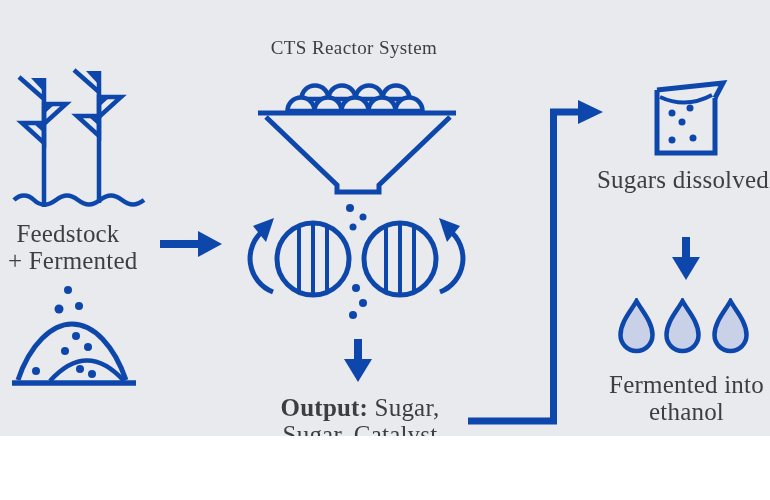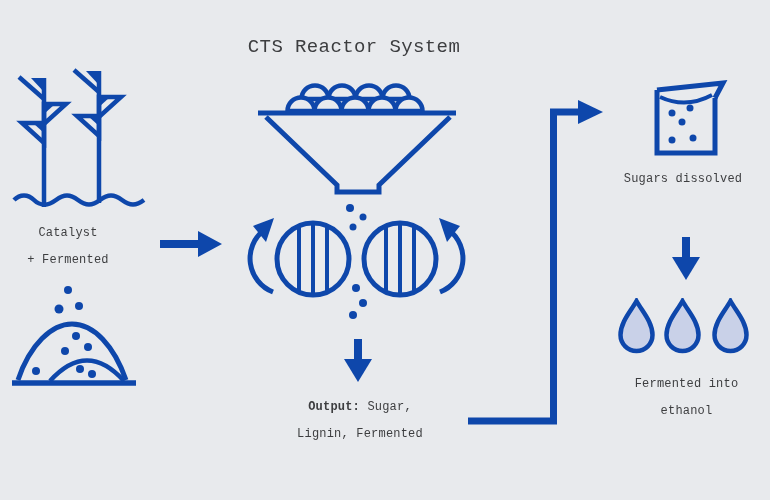--- a/index.html
+++ b/index.html
@@ -5,28 +5,28 @@
   :root {
     --background: #e8eaed;
     --ink: #0e47ab;
     --droplet-fill: #c9d1e8;
     --text: #3d3e40;
   }
   html, body { margin: 0; padding: 0; }
   #stage {
     position: relative;
     width: 770px;
-    height: 500px;
+    height: 436px;
     background: var(--background);
     overflow: hidden;
-    font-family: Liberation Mono, monospace;
+    font-family: Liberation Serif, serif;
   }
   .label {
     position: absolute;
-    font-size: 12px;
+    font-size: 25px;
     line-height: 27px;
     color: var(--text);
     text-align: center;
     letter-spacing: 0.2px;
     white-space: nowrap;
   }
   .title { font-size: 19px; letter-spacing: 0.4px; }
   .bold { font-weight: 700; margin-top: 7px; }
   .icon { position: absolute; color: var(--ink); display: block; }
 </style>
@@ -53,21 +53,21 @@
       <path d="M32,12 L19,12 L32,26 Z"></path>
       <path d="M32,38 L43,38 L32,48 Z"></path>
       <path d="M32,57 L21,57 L32,67 Z"></path>
       <path d="M87,5 L74,5 L87,19 Z"></path>
       <path d="M87,31 L98,31 L87,41 Z"></path>
       <path d="M87,50 L76,50 L87,60 Z"></path>
     </g>
   </svg>
 
   <div class="label" style="left:8px; top:220px; width:120px;">
-    <div>Catalyst</div>
+    <div>Feedstock</div>
     <div>+ Fermented</div>
   </div>
 
   <svg class="icon" style="left:10px; top:282px;" width="128" height="106" viewBox="0 0 128 106">
     <g stroke="currentColor" fill="none">
       <path d="M2,101 H126" stroke-width="5.5"></path>
       <path d="M8,98 C20,62 42,42 62,42 C84,42 104,64 116,98" stroke-width="5"></path>
       <path d="M40,99 Q77,58 114,99" stroke-width="4.5"></path>
     </g>
     <g fill="currentColor" stroke="none">
@@ -126,21 +126,21 @@
     </g>
   </svg>
 
   <svg class="icon" style="left:344px; top:339px;" width="28" height="44" viewBox="0 0 28 44">
     <rect x="10" y="0" width="8" height="22" fill="currentColor"></rect>
     <polygon fill="currentColor" points="0,20 28,20 14,43"></polygon>
   </svg>
 
   <div class="label" style="left:260px; top:394px; width:200px;">
     <div><span class="bold">Output:</span><span> Sugar,</span></div>
-    <div>Lignin, Fermented</div>
+    <div>Sugar, Catalyst</div>
   </div>
 
   <svg class="icon" style="left:460px; top:98px;" width="150" height="330" viewBox="0 0 150 330">
     <path d="M8,323 H93.5 V14 H118" stroke="currentColor" stroke-width="7" fill="none"></path>
     <polygon fill="currentColor" points="118,2 143,14 118,26"></polygon>
   </svg>
 
   <svg class="icon" style="left:650px; top:78px;" width="85" height="82" viewBox="0 0 85 82">
     <g stroke="currentColor" fill="none">
       <path d="M7,12 L7,75 L65,75 L65,20" stroke-width="5"></path>

